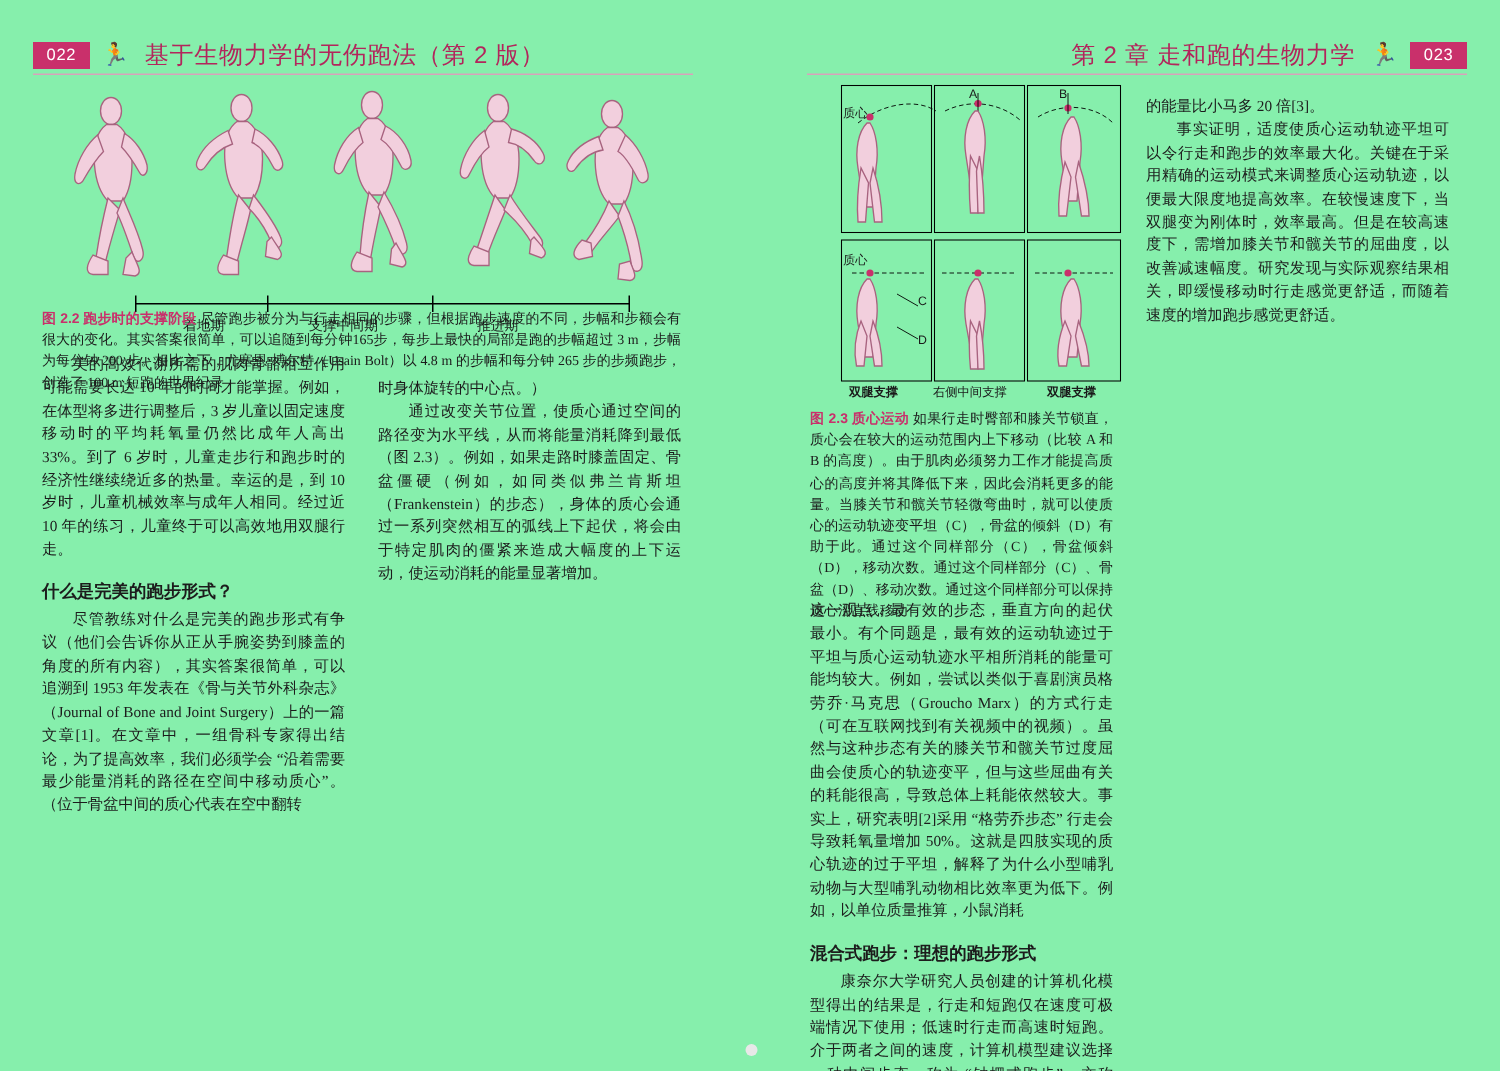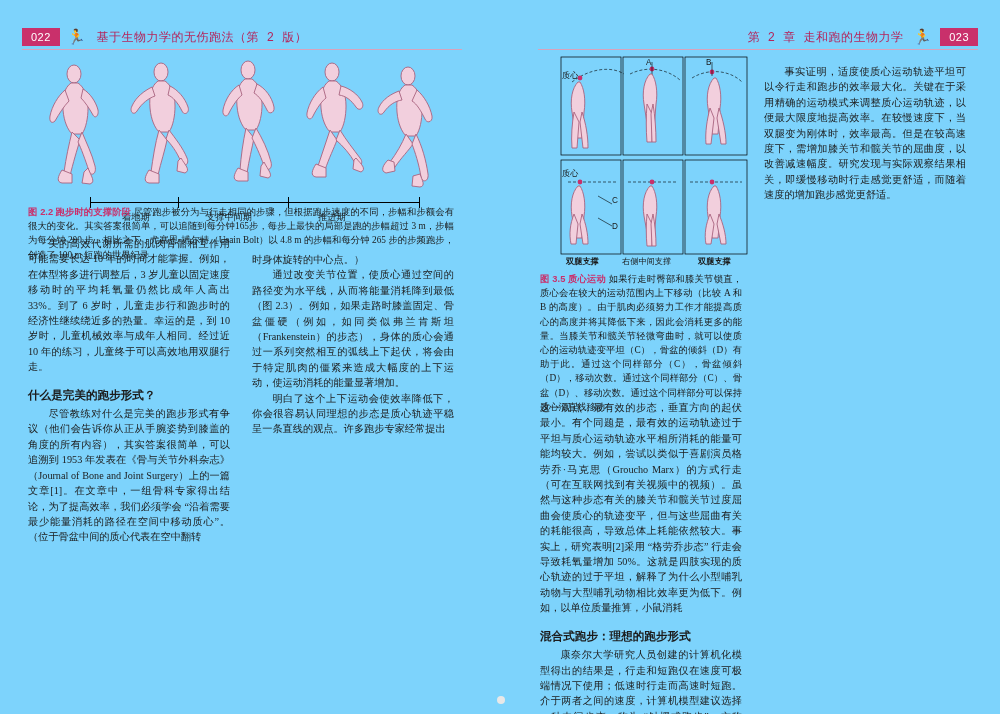--- a/index.html
+++ b/index.html
@@ -2,31 +2,31 @@
 <html><head>
 <meta charset="utf-8">
 <style>
   html,body{margin:0;padding:0;}
   body{
     width:1000px;height:714px;overflow:hidden;
     background:#ffffff;
     font-family:"Liberation Serif", serif;
     color:#1a1a1a;
   }
-  .page{position:relative;width:1000px;height:714px;background:#7dd3fc;}
+  .page{position:relative;width:1000px;height:714px;background:#86efac;}
   
   .hdr{position:absolute;top:26px;height:22px;display:flex;align-items:center;}
   .hdr.left{left:22px;}
   .hdr.right{right:22px;}
   .folio{
     background:#c9306b;color:#fff;font-size:11px;font-family:"Liberation Sans",sans-serif;
     padding:3px 9px 3px 9px;letter-spacing:.5px;
   }
   .hdr-title{
-    font-size:12px;color:#b3255c;font-family:Liberation Mono, monospace;
+    font-size:16px;color:#b3255c;font-family:Liberation Sans, sans-serif;
     letter-spacing:.5px;
     text-align:center;
   }
   .hdr .runner{
     color:#c9306b;font-size:15px;line-height:1;
   }
   .hdr.left .hdr-title{margin-left:10px;}
   .hdr.left .runner{margin-left:8px;margin-right:0;}
   .hdr.right .hdr-title{margin-right:10px;}
   .hdr.right .runner{margin-right:8px;}
@@ -270,41 +270,41 @@
       <div style="position:absolute;left:2px;top:112px;">质心</div>
       <div style="position:absolute;left:52px;top:140px;">C</div>
       <div style="position:absolute;left:52px;top:166px;">D</div>
       <div style="position:absolute;left:6px;top:200px;font-weight:bold;">双腿支撑</div>
       <div style="position:absolute;left:62px;top:200px;font-weight:normal;">右侧中间支撑</div>
       <div style="position:absolute;left:138px;top:200px;font-weight:bold;">双腿支撑</div>
     </div>
   </div>
 
   <div class="cap" id="cap23">
-    <span class="num">图 3.5</span>
+    <span class="num">图 2.3</span>
     <span class="ttl">质心运动</span>
     <span>如果行走时臀部和膝关节锁直，质心会在较大的运动范围内上下移动（比较 A 和 B 的高度）。由于肌肉必须努力工作才能提高质心的高度并将其降低下来，因此会消耗更多的能量。当膝关节和髋关节轻微弯曲时，就可以使质心的运动轨迹变平坦（C），骨盆的倾斜（D）有助于此。通过这个同样部分（C），骨盆倾斜（D），移动次数。通过这个同样部分（C）、骨盆（D）、移动次数。通过这个同样部分可以保持质心沿直线移动</span>
   </div>
 
   <div class="col" id="c1" style="top:236px;">
     <p>美的高效代谢所需的肌肉骨骼相互作用可能需要长达 10 年的时间才能掌握。例如，在体型将多进行调整后，3 岁儿童以固定速度移动时的平均耗氧量仍然比成年人高出 33%。到了 6 岁时，儿童走步行和跑步时的经济性继续绕近多的热量。幸运的是，到 10 岁时，儿童机械效率与成年人相同。经过近 10 年的练习，儿童终于可以高效地用双腿行走。</p>
     <h3>什么是完美的跑步形式？</h3>
     <p>尽管教练对什么是完美的跑步形式有争议（他们会告诉你从正从手腕姿势到膝盖的角度的所有内容），其实答案很简单，可以追溯到 1953 年发表在《骨与关节外科杂志》（Journal of Bone and Joint Surgery）上的一篇文章[1]。在文章中，一组骨科专家得出结论，为了提高效率，我们必须学会 “沿着需要最少能量消耗的路径在空间中移动质心”。（位于骨盆中间的质心代表在空中翻转</p>
   </div>
 
   <div class="col" id="c2" style="top:252px;">
     <p class="noind">时身体旋转的中心点。）</p>
     <p>通过改变关节位置，使质心通过空间的路径变为水平线，从而将能量消耗降到最低（图 2.3）。例如，如果走路时膝盖固定、骨盆僵硬（例如，如同类似弗兰肯斯坦（Frankenstein）的步态），身体的质心会通过一系列突然相互的弧线上下起伏，将会由于特定肌肉的僵紧来造成大幅度的上下运动，使运动消耗的能量显著增加。</p>
-    <p>明白了这个上下运动会使效率降低下，你会很容易认同理想的步态是质心轨迹平稳呈一条直线的观点。许多跑步专家经常提出</p>
   </div>
 
   <div class="col" id="c3" style="top:400px;">
     <p class="noind">这一观点，最有效的步态，垂直方向的起伏最小。有个同题是，最有效的运动轨迹过于平坦与质心运动轨迹水平相所消耗的能量可能均较大。例如，尝试以类似于喜剧演员格劳乔·马克思（Groucho Marx）的方式行走（可在互联网找到有关视频中的视频）。虽然与这种步态有关的膝关节和髋关节过度屈曲会使质心的轨迹变平，但与这些屈曲有关的耗能很高，导致总体上耗能依然较大。事实上，研究表明[2]采用 “格劳乔步态” 行走会导致耗氧量增加 50%。这就是四肢实现的质心轨迹的过于平坦，解释了为什么小型哺乳动物与大型哺乳动物相比效率更为低下。例如，以单位质量推算，小鼠消耗</p>
     <h3>混合式跑步：理想的跑步形式</h3>
     <p>康奈尔大学研究人员创建的计算机化模型得出的结果是，行走和短跑仅在速度可极端情况下使用；低速时行走而高速时短跑。介于两者之间的速度，计算机模型建议选择一种中间步态，称为 “钟摆式跑步”，亦称 “混合式跑步”。这种步态每幅缩短、腾空减少、支撑</p>
   </div>
 
   <div class="col" id="c4" style="top:64px;">
+    <p class="noind">的能量比小马多 20 倍[3]。</p>
     <p>事实证明，适度使质心运动轨迹平坦可以令行走和跑步的效率最大化。关键在于采用精确的运动模式来调整质心运动轨迹，以便最大限度地提高效率。在较慢速度下，当双腿变为刚体时，效率最高。但是在较高速度下，需增加膝关节和髋关节的屈曲度，以改善减速幅度。研究发现与实际观察结果相关，即缓慢移动时行走感觉更舒适，而随着速度的增加跑步感觉更舒适。</p>
   </div>
 
   <div class="footmark"></div>
 </div>
 
 </body></html>

